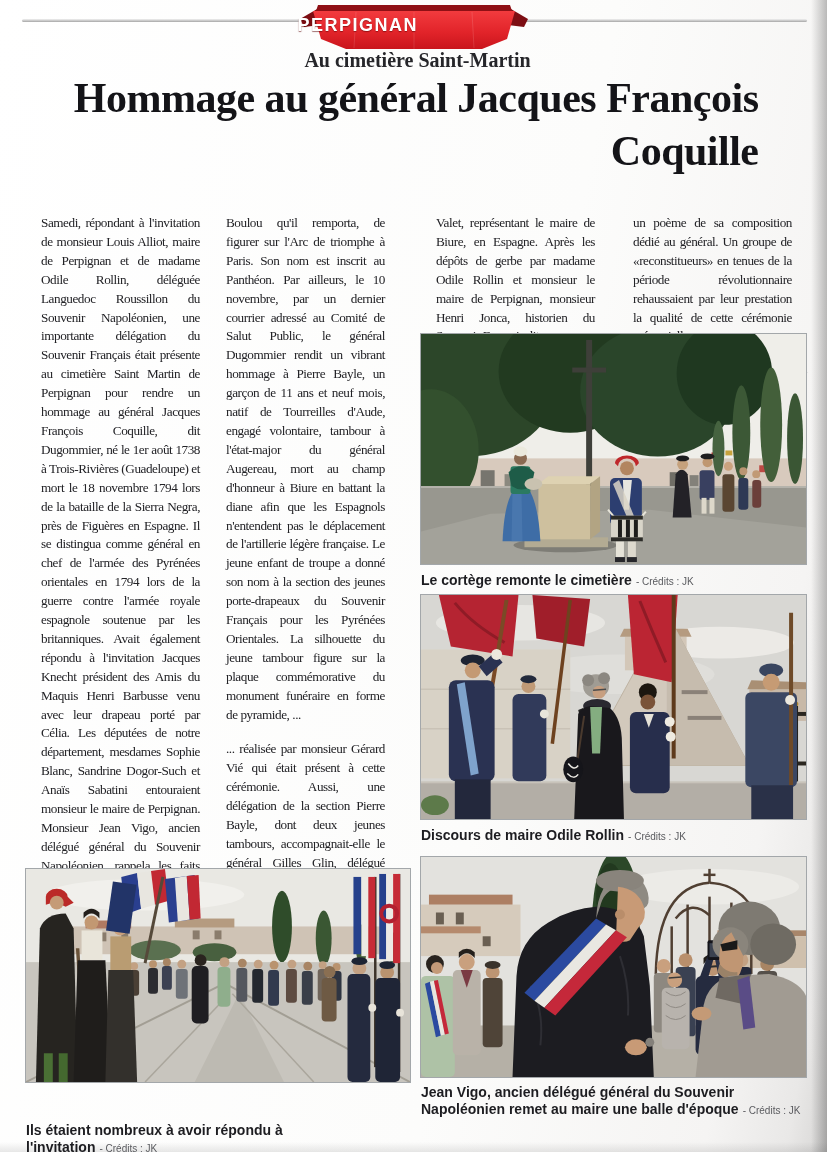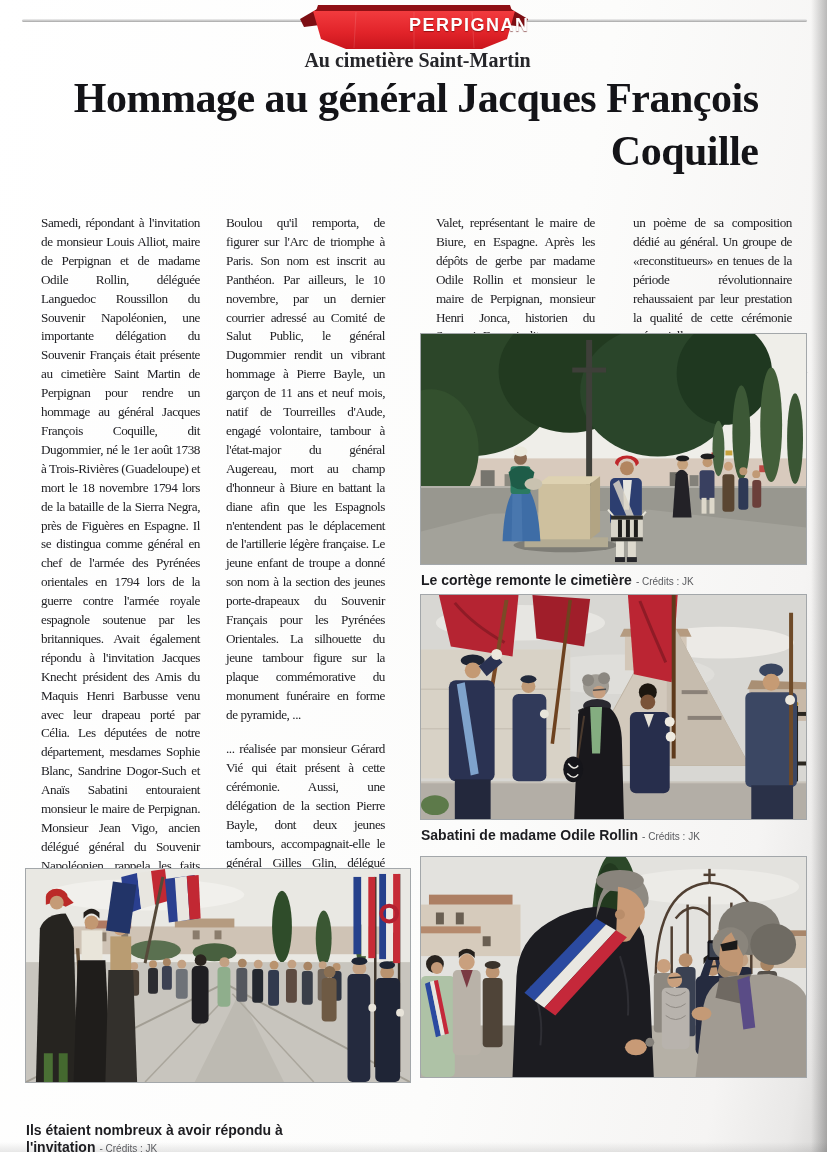--- a/index.html
+++ b/index.html
@@ -13,21 +13,21 @@
     background:linear-gradient(to right,rgba(90,90,90,0),rgba(70,70,70,.35));
   }
   .page::before{
     content:"";position:absolute;left:0;right:0;bottom:0;height:10px;pointer-events:none;
     background:linear-gradient(to bottom,rgba(110,110,110,0),rgba(110,110,110,.16));
   }
   .topline{position:absolute;left:22px;right:20px;top:19px;height:3px;border-radius:2px;
     background:linear-gradient(to bottom,#f2f2f2,#a6a6a6);}
   .banner{position:absolute;left:50%;top:3px;transform:translateX(-50%);width:232px;height:48px;}
   .banner svg{position:absolute;inset:0;display:block;}
-  .banner-label{position:absolute;left:0;right:0;top:13px;text-align:right;
+  .banner-label{position:absolute;left:0;right:0;top:13px;text-align:left;
     font:700 18px/1 "Liberation Sans",sans-serif;color:#fff;letter-spacing:1.5px;
     text-shadow:0 1px 1px rgba(90,0,0,.55);}
   .kicker{position:absolute;top:47px;left:0;right:0;text-align:center;
     font:600 20px/26px "Liberation Serif",serif;color:#26262a;margin-left:8px;}
   .headline{position:absolute;top:72px;left:50%;transform:translateX(-50%);width:690px;margin:0;
     text-align:right;font:700 42px/53px "Liberation Serif",serif;color:#141418;letter-spacing:-.5px;}
   .col{position:absolute;width:191px;text-align:justify;
     font:400 13.2px/18.9px "Liberation Serif",serif;color:#222226;letter-spacing:-.45px;}
   .col p{margin:16px;font-family:Liberation Serif, serif;}
   .col .p2{margin-top:9px;}
@@ -247,21 +247,21 @@
       <line x1="173" y1="96" x2="186" y2="95" stroke="#4a4a4a" stroke-width="1.5"></line>
       <ellipse cx="177" cy="112" rx="14" ry="7" fill="#2a2930"></ellipse>
       <path d="M158,120 L154,226 L204,226 L202,150 Q202,125 190,114 L170,112 Q160,114 158,120 Z" fill="#19181c"></path>
       <polygon points="170,113 182,113 180,160 172,160" fill="#84ad80"></polygon>
       <line x1="164" y1="122" x2="157" y2="168" stroke="#4a3a2e" stroke-width="2"></line>
       <ellipse cx="153" cy="176" rx="10" ry="13" fill="#15151a"></ellipse>
       <path d="M148,170 q6,8 10,2 M147,180 q7,7 11,1" stroke="#e8e6e0" fill="none" stroke-width="1.5"></path>
     </svg>
   </figure>
   <div class="caption" id="cap2">
-    <span>Sabatini de madame Odile Rollin</span><span class="cap-credits">- Crédits : JK</span>
+    <span>Discours de maire Odile Rollin</span><span class="cap-credits">- Crédits : JK</span>
   </div>
 
   <figure class="photo" id="photo-foule" style="margin:0">
     <svg viewBox="0 0 387 215" preserveAspectRatio="none">
       <rect width="387" height="215" fill="#e9e8e3"></rect>
       <ellipse cx="120" cy="26" rx="100" ry="16" fill="#f1f0ec"></ellipse>
       <rect x="40" y="58" width="320" height="28" fill="#cfc3b5"></rect>
       <rect x="60" y="52" width="46" height="8" fill="#b07a62"></rect>
       <rect x="150" y="50" width="60" height="9" fill="#b59b80"></rect>
       <rect x="74" y="64" width="7" height="9" fill="#8a7c6c"></rect>
@@ -436,14 +436,17 @@
       <ellipse cx="311" cy="88" rx="18" ry="17" fill="#8a857c"></ellipse>
       <path d="M312,76 Q300,84 300,98 Q298,112 307,118 L318,122 Q324,114 324,100 Z" fill="#c09673"></path>
       <polygon points="301,88 318,84 318,93 303,95" fill="#1a1a1a"></polygon>
       <path d="M300,108 q8,10 18,8 l0,8 q-12,2 -20,-8 Z" fill="#9a8268"></path>
       <path d="M276,222 L284,150 Q288,128 310,120 L350,118 Q380,124 387,140 L387,222 Z" fill="#a19b92"></path>
       <path d="M300,122 L332,118 322,148 296,142 Z" fill="#6f6962"></path>
       <polygon points="318,124 330,120 336,172 324,174" fill="#5a4c86"></polygon>
       <ellipse cx="282" cy="158" rx="10" ry="7" fill="#c49a76"></ellipse>
     </svg>
   </figure>
+  <div class="caption" id="cap4">
+    <span>Jean Vigo, ancien délégué général du Souvenir Napoléonien remet au maire une balle d'époque</span><span class="cap-credits">- Crédits : JK</span>
+  </div>
 
 </div>
 
 </body></html>

